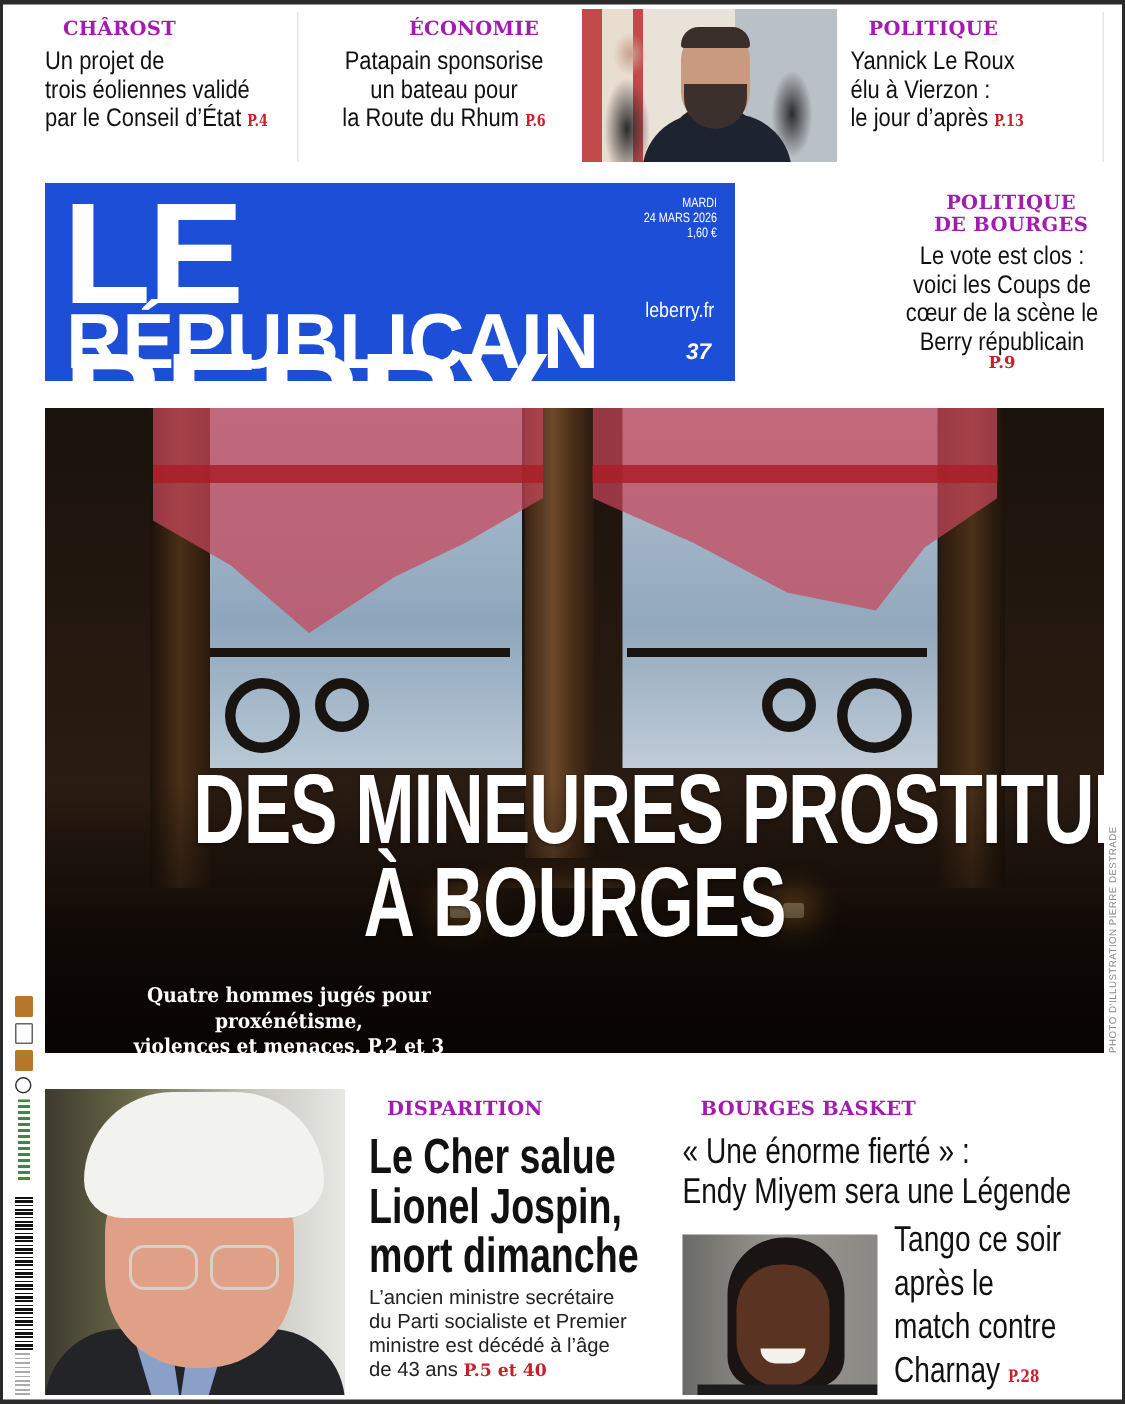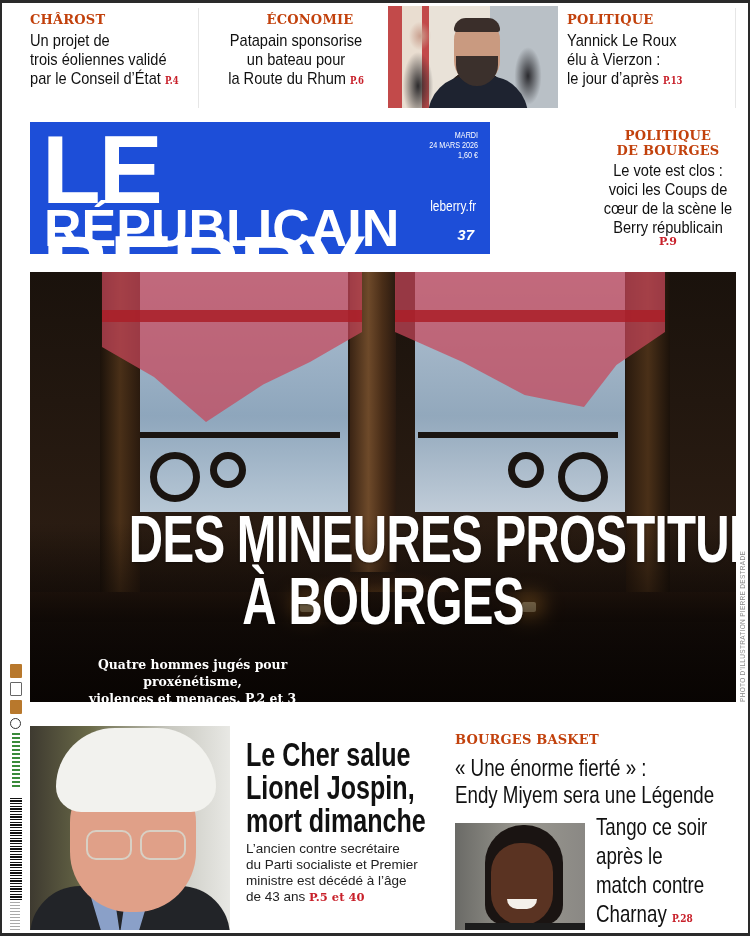--- a/index.html
+++ b/index.html
@@ -3,21 +3,21 @@
 <meta charset="utf-8">
 <style>
   * { box-sizing: border-box; margin: 0; padding: 0; }
   html, body { width: 750px; height: 936px; background: #ffffff; overflow: hidden; }
   body { position: relative; font-family: "Liberation Sans", sans-serif; color: #111; }
 
   .frame { position: absolute; left: 0; top: 0; width: 750px; height: 936px; border: 2px solid #2a2a2a; border-top: 3px solid #2a2a2a; }
 
   
   .teaser { position: absolute; top: 12px; }
-  .kicker { font-family: "DejaVu Serif", serif; font-weight: bold; color: #c2410c; font-size: 13px; letter-spacing: 0.2px; line-height: 16px; }
+  .kicker { font-family: "DejaVu Serif", serif; font-weight: bold; color: #a21caf; font-size: 13px; letter-spacing: 0.2px; line-height: 16px; margin-left: 12px; }
   .teaser-title { font-family: "Liberation Sans", sans-serif; font-stretch: condensed; font-size: 17px; line-height: 19px; color: #111; margin-top: 3px; transform: scaleX(0.86); transform-origin: left top; width: 200px; }
   .page-ref { font-family: "DejaVu Serif", serif; font-weight: bold; color: #c8202a; font-size: 11px; }
   .vdiv { position: absolute; width: 1px; background: #e6e6e6; }
 
   .photo-leroux { position: absolute; left: 388px; top: 6px; width: 170px; height: 102px; overflow: hidden;
     background:
       radial-gradient(ellipse 28px 36px at 88px 48px, #d2a48c 0%, #b88468 70%, transparent 72%),
       radial-gradient(ellipse 36px 30px at 88px 88px, #3a2c28 0%, #2a211f 80%, transparent 82%),
       radial-gradient(ellipse 14px 18px at 32px 30px, #caa190 0%, transparent 80%),
       radial-gradient(ellipse 18px 40px at 30px 80px, #2c2a2c 0%, transparent 85%),
@@ -222,27 +222,28 @@
 
 <div class="photo-jospin">
   <div class="body"></div>
   <div class="collar"></div>
   <div class="face"></div>
   <div class="hair"></div>
   <div class="glass l"></div>
   <div class="glass r"></div>
 </div>
 <div class="story-jospin">
+  <div class="kicker">DISPARITION</div>
   <div class="big-title">
     <div>Le Cher salue</div>
     <div>Lionel Jospin,</div>
     <div>mort dimanche</div>
   </div>
   <div class="story-text">
-    <div>L’ancien contre secrétaire</div>
+    <div>L’ancien ministre secrétaire</div>
     <div>du Parti socialiste et Premier</div>
     <div>ministre est décédé à l’âge</div>
     <div><span>de 43 ans</span> <span class="page-ref">P.5 et 40</span></div>
   </div>
 </div>
 
 <div class="story-basket">
   <div class="kicker">BOURGES BASKET</div>
   <div class="mid-title">
     <div>« Une énorme fierté » :</div>

